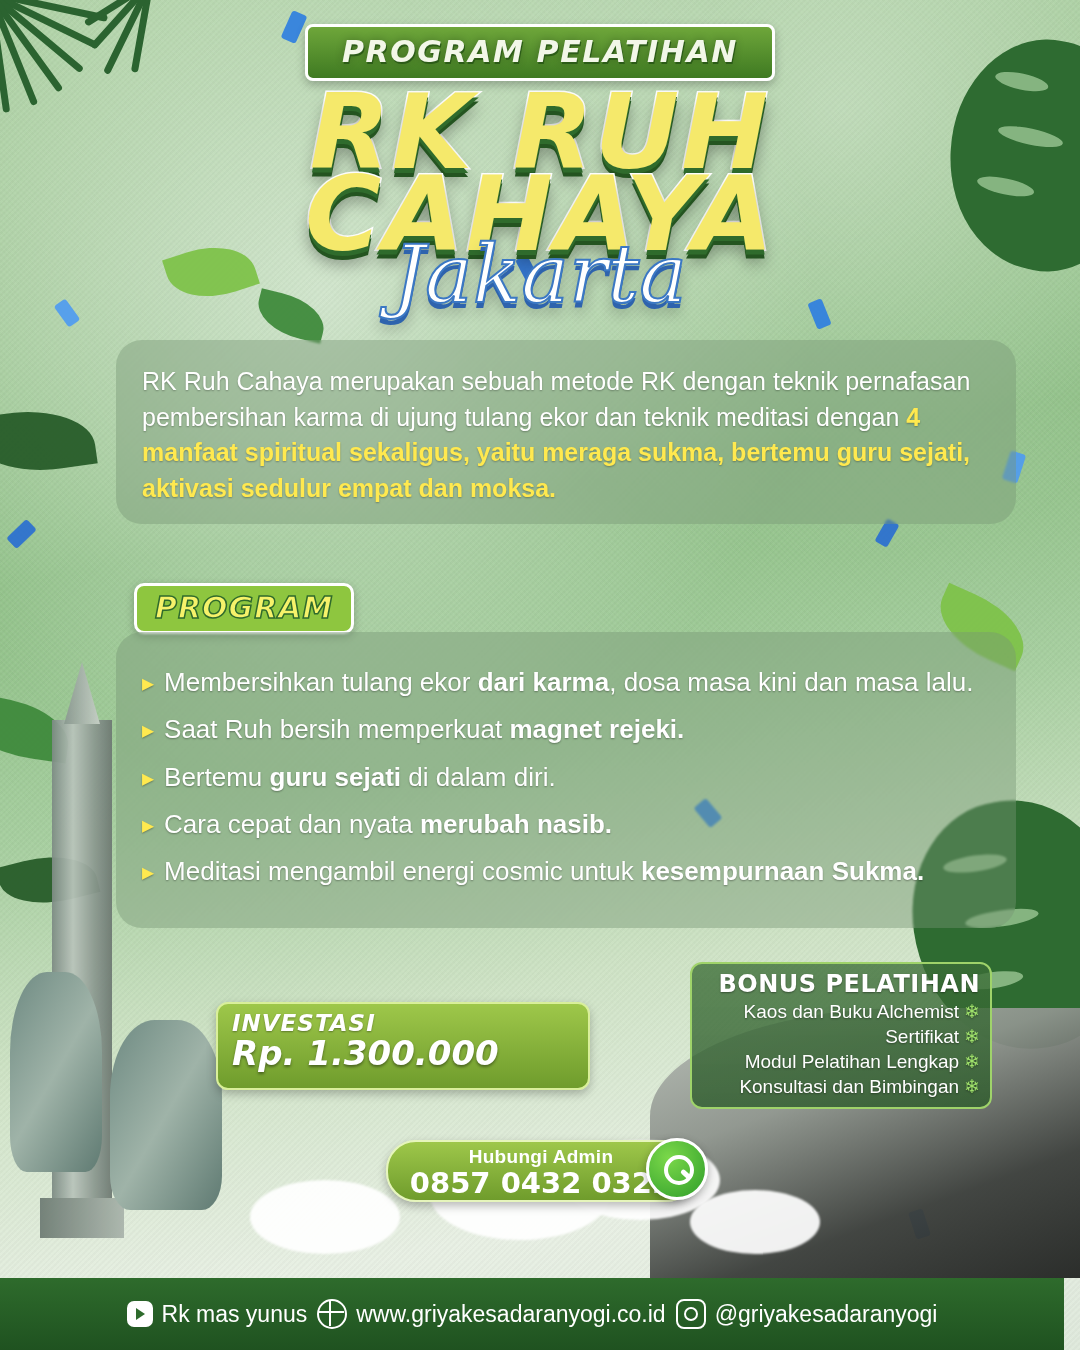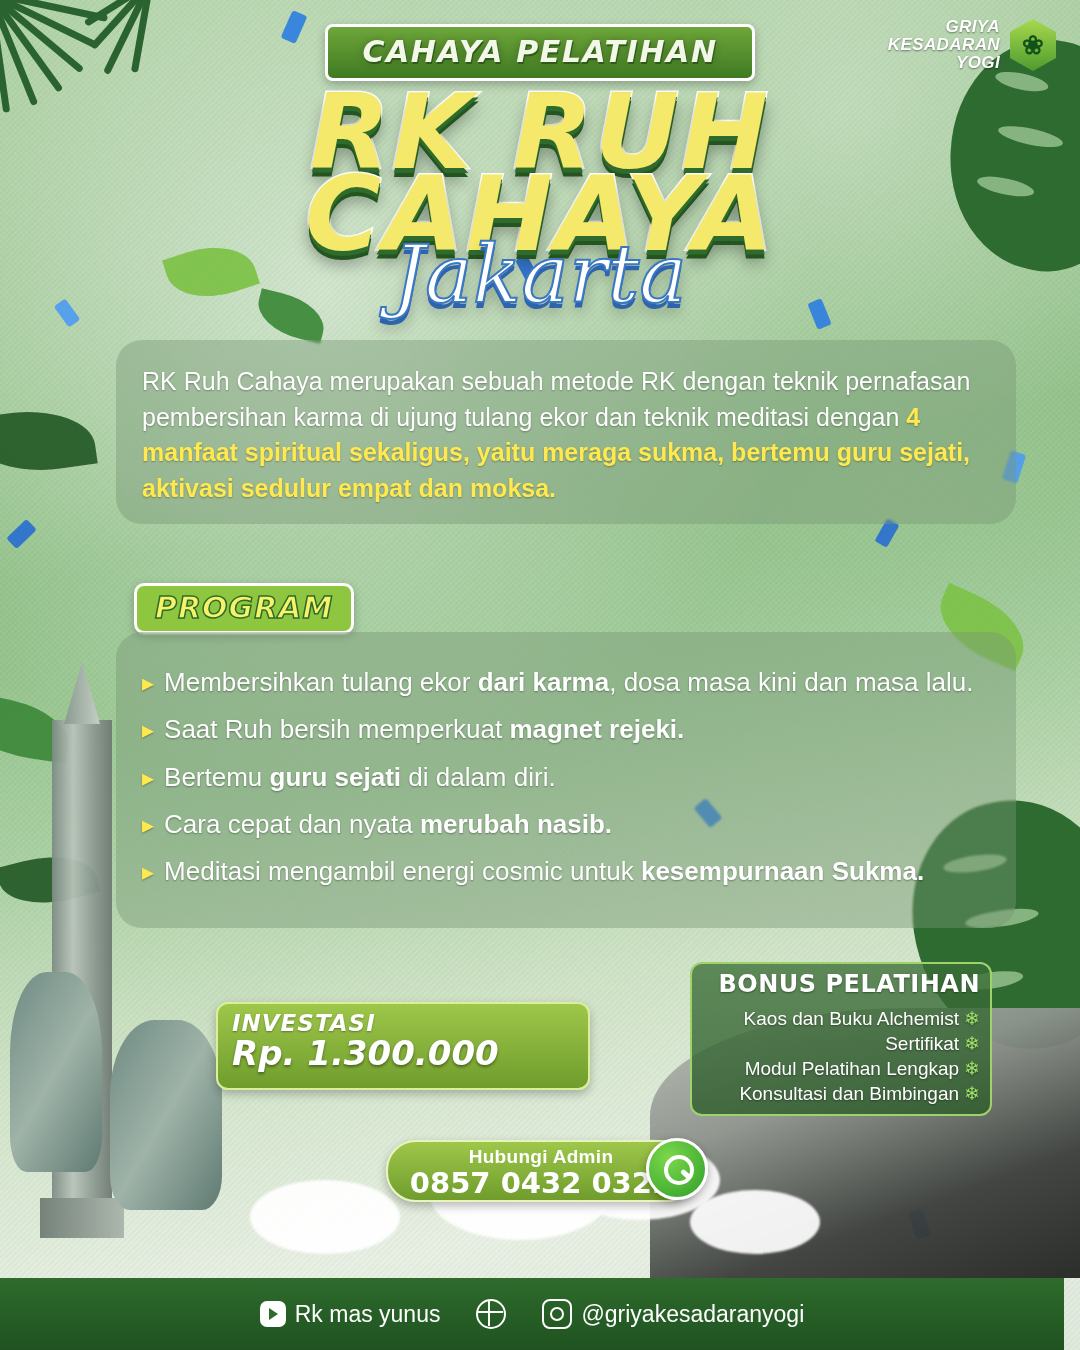--- a/index.html
+++ b/index.html
@@ -145,21 +145,21 @@
   
   .bonus{
     position:absolute;right:88px;top:962px;width:278px;
     background:linear-gradient(180deg,rgba(60,110,55,.78),rgba(46,92,44,.8));
     border:2px solid #9fd36a;border-radius:12px;
     padding:6px 10px 8px;text-align:right;
   }
   .bonus-title{
     font-family:"DejaVu Sans", sans-serif;font-weight:bold;font-size:24px;
     color:#ffffff;letter-spacing:.5px;text-shadow:0 1px 2px rgba(0,0,0,.4);
-    margin-bottom:8px;
+    margin-bottom:1px;
   }
   .bonus-item{
     font-size:19px;color:#ffffff;line-height:1.32;
     text-shadow:0 1px 2px rgba(0,0,0,.4);
   }
   .bonus-item em{font-style:normal;color:#9ee06a;margin-left:5px;}
 
   
   .invest{
     position:absolute;left:216px;top:1002px;width:342px;height:72px;
@@ -207,21 +207,21 @@
   }
   .wa:before{
     content:"";position:absolute;left:31px;top:31px;width:12px;height:5px;
     background:#ffffff;border-radius:3px;transform:rotate(42deg);
   }
 
   
   .footer{
     position:absolute;left:0;right:16px;bottom:0;height:72px;
     background:linear-gradient(180deg,#2e6b2c,#1f5220);
-    display:flex;align-items:center;justify-content:center;gap:36px;
+    display:flex;align-items:center;justify-content:center;gap:10px;
     color:#ffffff;font-size:23px;
   }
   .fitem{display:flex;align-items:center;gap:9px;}
   .ic{width:26px;height:26px;position:relative;flex:0 0 auto;}
   .ic.yt{background:#ffffff;border-radius:7px;}
   .ic.yt:after{content:"";position:absolute;left:9px;top:7px;border-left:9px solid #2e6b2c;border-top:6px solid transparent;border-bottom:6px solid transparent;}
   .ic.web{border:2px solid #ffffff;border-radius:50%;}
   .ic.web:after{content:"";position:absolute;left:10px;top:-1px;width:2px;height:26px;background:#ffffff;}
   .ic.web:before{content:"";position:absolute;left:-1px;top:10px;width:26px;height:2px;background:#ffffff;}
   .ic.ig{border:2px solid #ffffff;border-radius:8px;}
@@ -309,35 +309,24 @@
 
   <div class="monas"></div>
   <div class="statue" style="left:10px;bottom:178px;width:92px;height:200px;"></div>
   <div class="statue" style="left:110px;bottom:140px;width:112px;height:190px;"></div>
   <div class="road"></div>
   <div class="cloud" style="left:430px;bottom:110px;width:180px;height:90px;"></div>
   <div class="cloud" style="left:560px;bottom:130px;width:160px;height:80px;"></div>
   <div class="cloud" style="left:250px;bottom:96px;width:150px;height:74px;"></div>
   <div class="cloud" style="left:690px;bottom:96px;width:130px;height:64px;"></div>
 
-  <div class="logo">
-    <div class="logo-text">
-      <div>GRIYA</div>
-      <div>KESADARAN</div>
-      <div>YOGI</div>
-    </div>
-    <div class="logo-mark">
-      <div class="hex"></div>
-      <div class="fl">❀</div>
-    </div>
-  </div>
 
   <div class="title-wrap">
     <div class="ribbon">
-      <span>CAHAYA PELATIHAN</span>
+      <span>PROGRAM PELATIHAN</span>
     </div>
     <div class="big1">RK RUH</div>
     <div class="big2">CAHAYA</div>
     <div class="script">Jakarta</div>
   </div>
 
   <div class="panel desc">
     <p>
       <span>RK Ruh Cahaya merupakan sebuah metode RK dengan teknik pernafasan pembersihan karma di ujung tulang ekor dan teknik meditasi dengan </span><span class="hl">4 manfaat spiritual sekaligus, yaitu meraga sukma, bertemu guru sejati, aktivasi sedulur empat dan moksa.</span>
     </p>
@@ -390,20 +379,21 @@
     <div class="wa"></div>
   </div>
 
   <div class="footer">
     <div class="fitem">
       <span class="ic yt"></span>
       <span>Rk mas yunus</span>
     </div>
     <div class="fitem">
       <span class="ic web"></span>
+      <span>www.griyakesadaranyogi.co.id</span>
     </div>
     <div class="fitem">
       <span class="ic ig"></span>
       <span>@griyakesadaranyogi</span>
     </div>
   </div>
 
 </div>
 
 </body></html>

